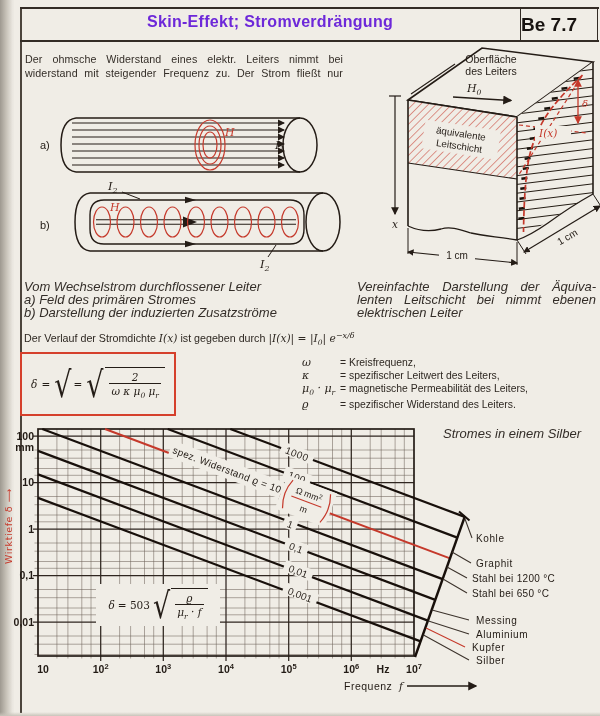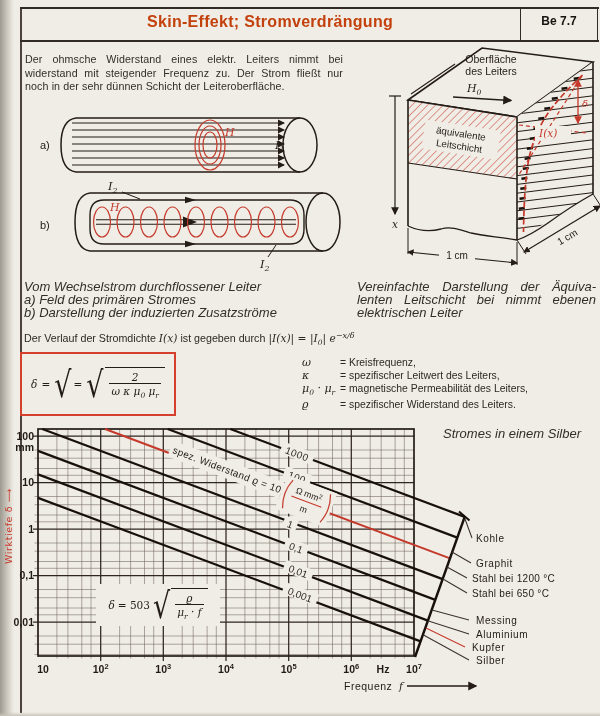--- a/index.html
+++ b/index.html
@@ -15,23 +15,23 @@
     background:linear-gradient(90deg,#9e9990,#c7c2b8 45%,#ece9e2 92%);}
   .edge-bottom{left:0;top:712px;width:600px;height:4px;
     background:linear-gradient(0deg,#c9c4ba,rgba(236,233,226,0));}
   
   .vrule{left:20px;top:7px;width:1.5px;height:706px;background:#4c443c}
   .hline-top{left:20px;top:7px;width:579px;height:2.2px;background:#332c25}
   .hline-bot{left:20px;top:40px;width:579px;height:1.9px;background:#332c25}
   .hdiv{left:520px;top:7px;width:1.4px;height:35px;background:#332c25}
   .hright{left:597px;top:7px;width:1.4px;height:35px;background:#332c25}
   .title{left:20px;top:13px;width:500px;text-align:center;
-    font-size:16px;font-weight:700;letter-spacing:.3px;color:#c2410c}
-  .code{left:521px;top:14px;width:76px;text-align:center;
-    font-size:12px;font-weight:700;color:#181310}
+    font-size:16px;font-weight:700;letter-spacing:.3px;color:#6d28d9}
+  .code{left:521px;top:14px;width:76px;text-align:left;
+    font-size:19px;font-weight:700;color:#181310}
   
   .intro{left:25px;top:53px;width:318px}
   .iline{font-size:10.7px;line-height:13.5px;letter-spacing:.1px;color:#332d27;
     text-align:justify;text-align-last:justify}
   .iline.last{text-align-last:left}
   
   .cap{font-style:italic;font-size:13px;line-height:13px;color:#332d28}
   .cap .jl{text-align:justify;text-align-last:justify}
   .cap-left{left:24px;top:280px;width:300px}
   .cap-right{left:357px;top:280px;width:239px}
@@ -76,21 +76,20 @@
 <div class="abs hline-bot"></div>
 <div class="abs hdiv"></div>
 <div class="abs hright"></div>
 
 <div class="abs title">Skin-Effekt; Stromverdrängung</div>
 <div class="abs code">Be 7.7</div>
 
 <div class="abs intro">
   <div class="iline">Der ohmsche Widerstand eines elektr. Leiters nimmt bei</div>
   <div class="iline">widerstand mit steigender Frequenz zu. Der Strom fließt nur</div>
-  <div class="iline last">noch in der sehr dünnen Schicht der Leiteroberfläche.</div>
 </div>
 
 <svg style="left:38px;top:108px" width="300" height="170" viewBox="0 0 300 170">
   <defs>
     <marker id="ma" viewBox="0 0 10 10" refX="8.5" refY="5" markerWidth="6.5" markerHeight="6.5" orient="auto">
       <path d="M0 0L10 5L0 10z" fill="#241c16"></path>
     </marker>
   </defs>
 
   <g stroke="#241c16" fill="none" stroke-width="1.5">

